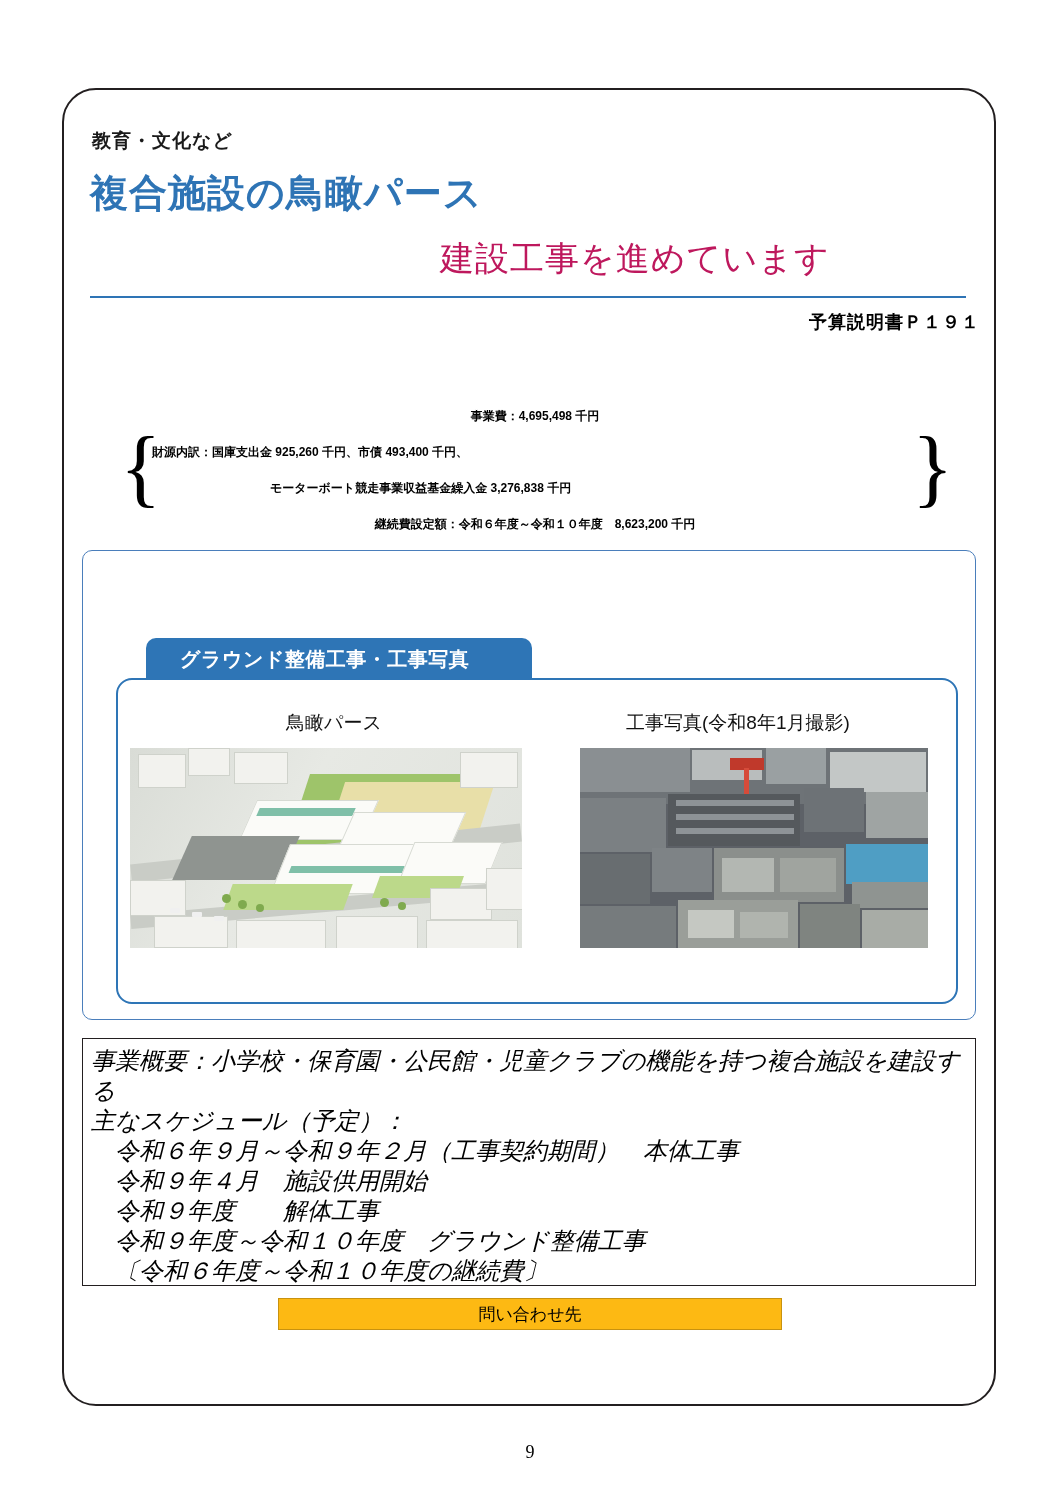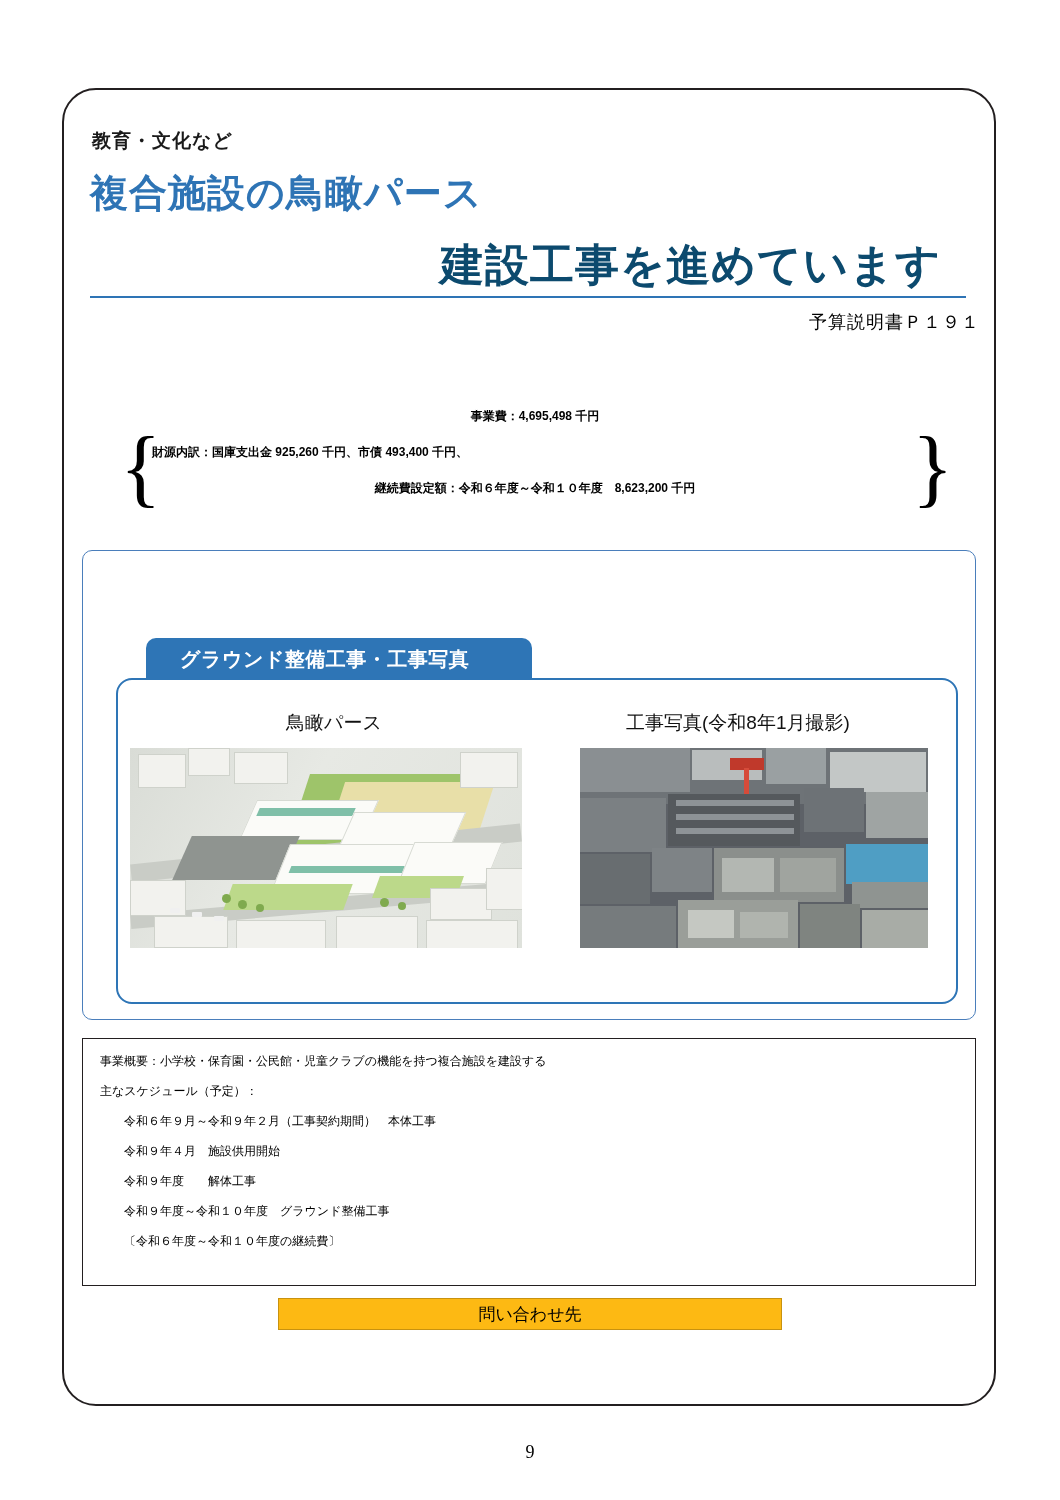--- a/index.html
+++ b/index.html
@@ -51,41 +51,41 @@
     top: 168px;
     font-size: 38px;
     font-weight: bold;
     color: #2e74b5;
     letter-spacing: 1px;
   }
   .title2 {
     position: absolute;
     left: 440px;
     top: 236px;
-    font-size: 44px;
-    font-weight: bold;
-    color: #0c4a6e;
+    font-size: 34px;
+    font-weight: normal;
+    color: #be185d;
     letter-spacing: 1px;
   }
 
   .rule {
     position: absolute;
     left: 90px;
     top: 296px;
     width: 876px;
     height: 2px;
     background: #2e74b5;
   }
 
   .budget-ref {
     position: absolute;
     right: 80px;
     top: 310px;
     font-size: 18px;
-    font-weight: normal;
+    font-weight: bold;
     letter-spacing: 1px;
   }
 
   .lead {
     position: absolute;
     left: 92px;
     top: 342px;
     width: 880px;
     font-size: 21px;
     font-weight: bold;
@@ -200,25 +200,26 @@
     position: absolute;
     left: 82px;
     top: 1038px;
     width: 894px;
     height: 248px;
     border: 1px solid #231f20;
     box-sizing: border-box;
   }
   .summary-text {
     position: absolute;
-    left: 100px;
+    left: 91px;
     top: 1046px;
     width: 870px;
-    font-size: 12px;
+    font-size: 24px;
     line-height: 30px;
+    font-style: italic;
   }
   .summary-text .indent1 { padding-left: 24px; }
 
   
   .contact-bar {
     position: absolute;
     left: 278px;
     top: 1298px;
     width: 504px;
     height: 32px;
@@ -284,20 +285,21 @@
   <div class="title2">建設工事を進めています</div>
 
   <div class="rule"></div>
 
   <div class="budget-ref">予算説明書Ｐ１９１</div>
 
 
   <div class="cost-block">
     <div class="cost-line l1">事業費：4,695,498 千円</div>
     <div class="cost-line l2">財源内訳：国庫支出金 925,260 千円、市債 493,400 千円、</div>
+    <div class="cost-line l3">モーターボート競走事業収益基金繰入金 3,276,838 千円</div>
     <div class="cost-line l1">継続費設定額：令和６年度～令和１０年度　8,623,200 千円</div>
   </div>
   <div class="brace left">{</div>
   <div class="brace right">}</div>
 
   <div class="inner-box"></div>
 
 
   <div class="tab-label">グラウンド整備工事・工事写真</div>
   <div class="photo-box"></div>

